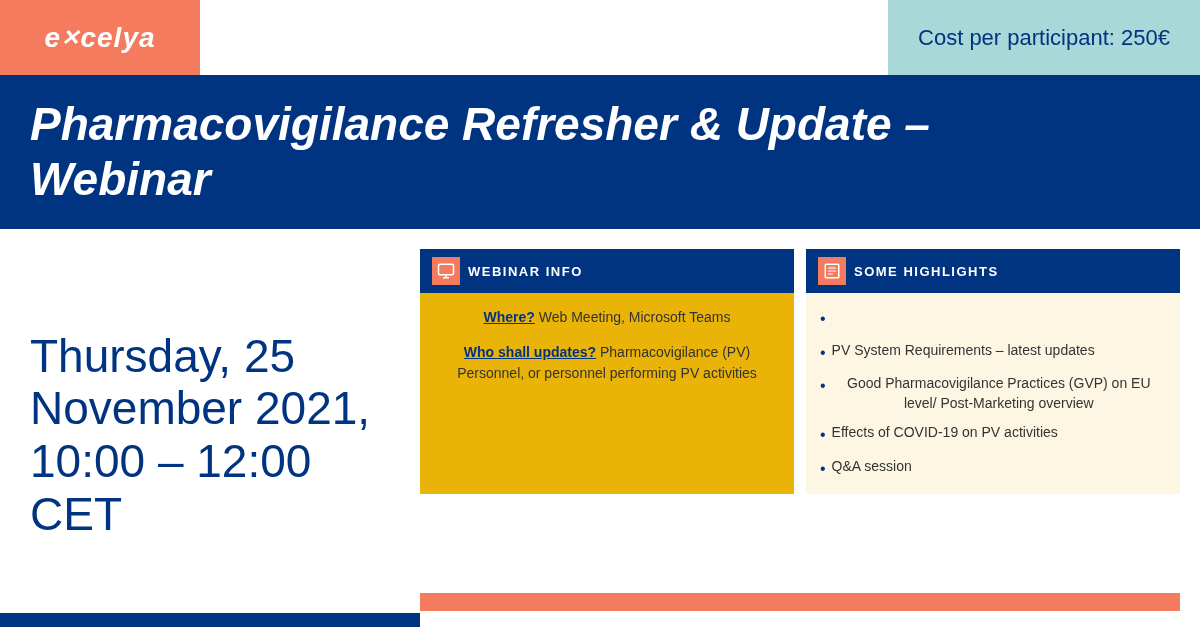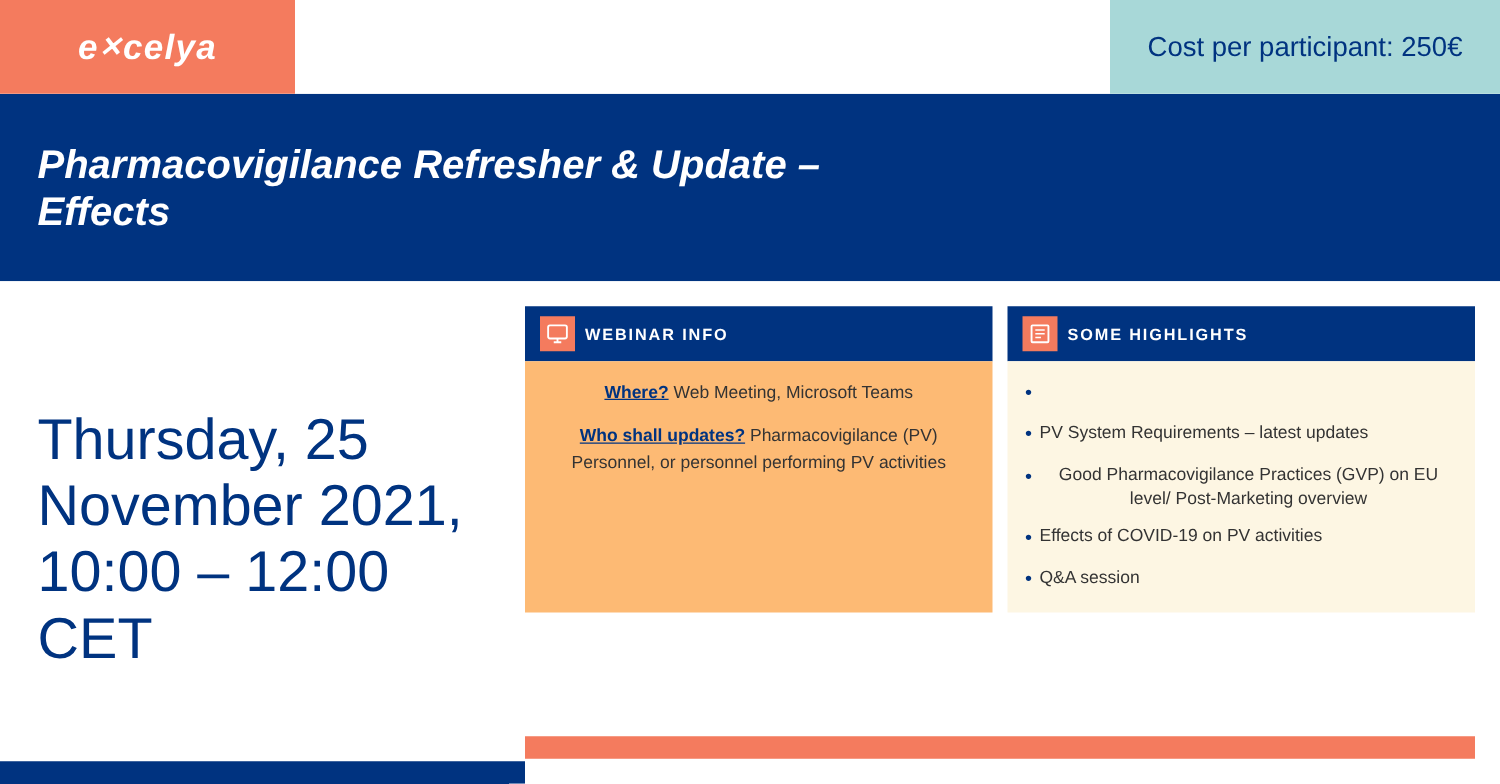--- a/index.html
+++ b/index.html
@@ -17,21 +17,21 @@
       justify-content: space-between;
       align-items: center;
       height: 75px;
       background: #fff;
       position: relative;
     }
 
     .logo-area {
       background: #f47b5e;
       height: 75px;
-      width: 236px;
+      width: 200px;
       display: flex;
       align-items: center;
       justify-content: center;
     }
 
     .cost-badge {
       background: #a8d8d8;
       height: 75px;
       width: 312px;
       display: flex;
@@ -48,21 +48,21 @@
     .title-bar {
       background: #003380;
       padding: 22px 30px;
       min-height: 150px;
       display: flex;
       align-items: center;
     }
 
     .title-text {
       color: #fff;
-      font-size: 32px;
+      font-size: 46px;
       font-weight: 900;
       line-height: 1.2;
       font-style: italic;
     }
 
     .main-content {
       display: flex;
       height: calc(627px - 75px - 150px);
       background: #fff;
     }
@@ -138,21 +138,21 @@
 
     .panel-body {
       padding: 14px;
       font-size: 14px;
       color: #333;
       line-height: 1.5;
       flex: 1;
     }
 
     .panel-body-green {
-      background: #fdba74;
+      background: #eab308;
     }
 
     .panel-body-cream {
       background: #fdf6e3;
     }
 
     .info-item {
       margin-bottom: 14px;
     }
 
@@ -218,21 +218,21 @@
   </div>
   <div class="cost-badge">
     <span class="cost-text">Cost per participant: 250€</span>
   </div>
 </div>
 
 <div class="title-bar">
   <div>
     <div class="title-text">
       <span>Pharmacovigilance Refresher &amp; Update –</span><br>
-      <span>Effects</span>
+      <span>Webinar</span>
     </div>
   </div>
 </div>
 
 <div class="main-content">
 
   <div class="left-section">
     <div class="date-text">
       Thursday, 25<br>November 2021,<br>10:00 – 12:00 CET
     </div>

